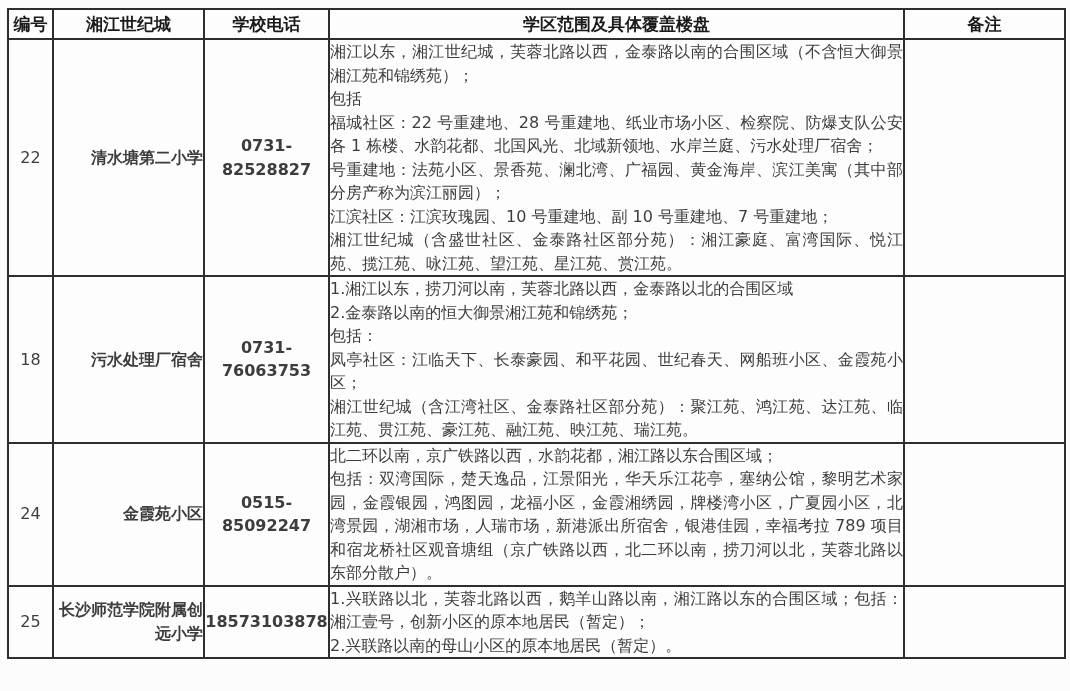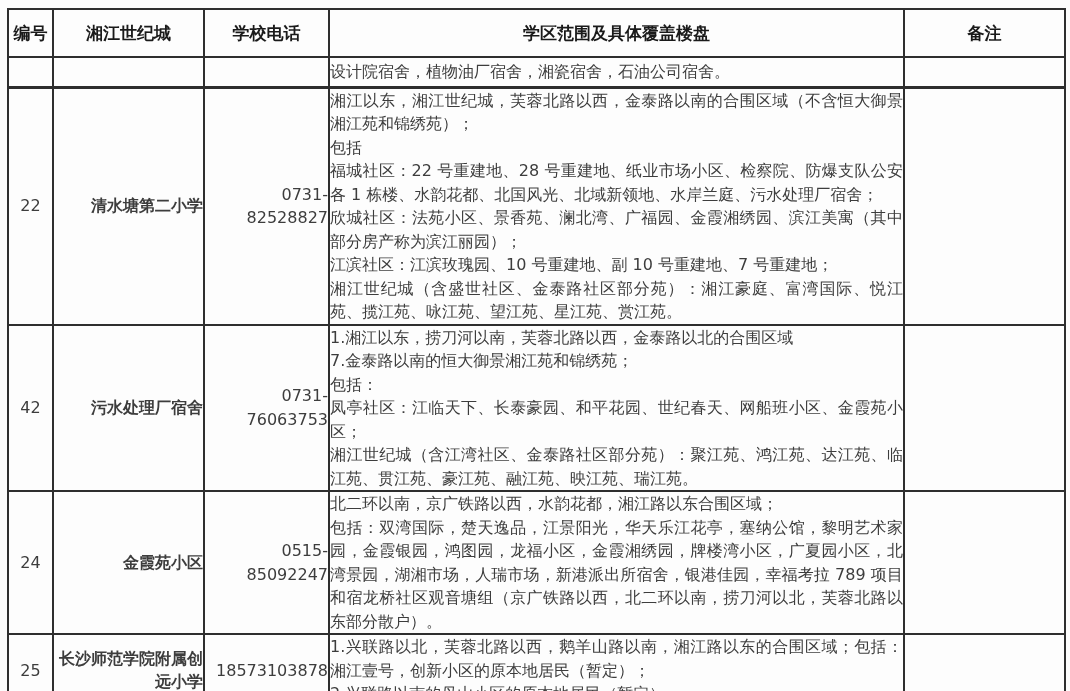--- a/index.html
+++ b/index.html
@@ -42,46 +42,46 @@
     overflow: hidden;
     box-sizing: border-box;
   }
   table.school-table th {
     color: #1a1a1a;
     font-size: 17px;
     font-weight: bold;
     text-align: center;
     line-height: 20px;
   }
-  tr.h-header  { height: 48px;  }
+  tr.h-header  { height: 30px;  }
   tr.h-partial { height: 30px;  }
   tr.h-partial td { border-bottom-width: 3px; }
   tr.h-r22 { height: 232px; }
   tr.h-r23 { height: 158px; }
   tr.h-r24 { height: 143px; }
   tr.h-r25 { height: 72px;  }
 
   td.cell-id {
     text-align: center;
     font-weight: normal;
     color: #2b2b2b;
   }
   td.cell-name {
     text-align: right;
     padding-left: 9px;
     padding-right: 6px;
     font-weight: bold;
     color: #3a3a3a;
   }
   td.cell-phone {
-    text-align: right;
+    text-align: center;
     padding-left: 8px;
     padding-right: 4px;
     color: #3a3a3a;
-    font-weight: normal;
+    font-weight: bold;
   }
   td.cell-district {
     text-align: left;
     padding: 3px 5px 3px 7px;
   }
   td.cell-district .para {
     margin: 0;
     text-align: justify;
     text-justify: inter-ideograph;
   }
@@ -101,52 +101,43 @@
     </colgroup>
     <tbody>
         <tr class="h-header">
       <th>编号</th>
       <th>湘江世纪城</th>
       <th>学校电话</th>
       <th>学区范围及具体覆盖楼盘</th>
       <th>备注</th>
     </tr>
 
-    <tr class="h-partial">
-      <td class="cell-id"></td>
-      <td class="cell-name"></td>
-      <td class="cell-phone"></td>
-      <td class="cell-district">
-            <div class="para">设计院宿舍，植物油厂宿舍，湘瓷宿舍，石油公司宿舍。</div>
-          </td>
-      <td class="cell-note"></td>
-    </tr>
 
     <tr class="h-r22">
       <td class="cell-id">22</td>
       <td class="cell-name">清水塘第二小学</td>
       <td class="cell-phone">0731-82528827</td>
       <td class="cell-district">
             <div class="para">湘江以东，湘江世纪城，芙蓉北路以西，金泰路以南的合围区域（不含恒大御景湘江苑和锦绣苑）；</div>
             <div class="para">包括</div>
             <div class="para">福城社区：22 号重建地、28 号重建地、纸业市场小区、检察院、防爆支队公安各 1 栋楼、水韵花都、北国风光、北域新领地、水岸兰庭、污水处理厂宿舍；</div>
-            <div class="para">欣城社区：法苑小区、景香苑、澜北湾、广福园、金霞湘绣园、滨江美寓（其中部分房产称为滨江丽园）；</div>
+            <div class="para">号重建地：法苑小区、景香苑、澜北湾、广福园、黄金海岸、滨江美寓（其中部分房产称为滨江丽园）；</div>
             <div class="para">江滨社区：江滨玫瑰园、10 号重建地、副 10 号重建地、7 号重建地；</div>
             <div class="para">湘江世纪城（含盛世社区、金泰路社区部分苑）：湘江豪庭、富湾国际、悦江苑、揽江苑、咏江苑、望江苑、星江苑、赏江苑。</div>
           </td>
       <td class="cell-note"></td>
     </tr>
 
     <tr class="h-r23">
-      <td class="cell-id">42</td>
+      <td class="cell-id">18</td>
       <td class="cell-name">污水处理厂宿舍</td>
       <td class="cell-phone">0731-76063753</td>
       <td class="cell-district">
             <div class="para">1.湘江以东，捞刀河以南，芙蓉北路以西，金泰路以北的合围区域</div>
-            <div class="para">7.金泰路以南的恒大御景湘江苑和锦绣苑；</div>
+            <div class="para">2.金泰路以南的恒大御景湘江苑和锦绣苑；</div>
             <div class="para">包括：</div>
             <div class="para">凤亭社区：江临天下、长泰豪园、和平花园、世纪春天、网船班小区、金霞苑小区；</div>
             <div class="para">湘江世纪城（含江湾社区、金泰路社区部分苑）：聚江苑、鸿江苑、达江苑、临江苑、贯江苑、豪江苑、融江苑、映江苑、瑞江苑。</div>
           </td>
       <td class="cell-note"></td>
     </tr>
 
     <tr class="h-r24">
       <td class="cell-id">24</td>
       <td class="cell-name">金霞苑小区</td>

